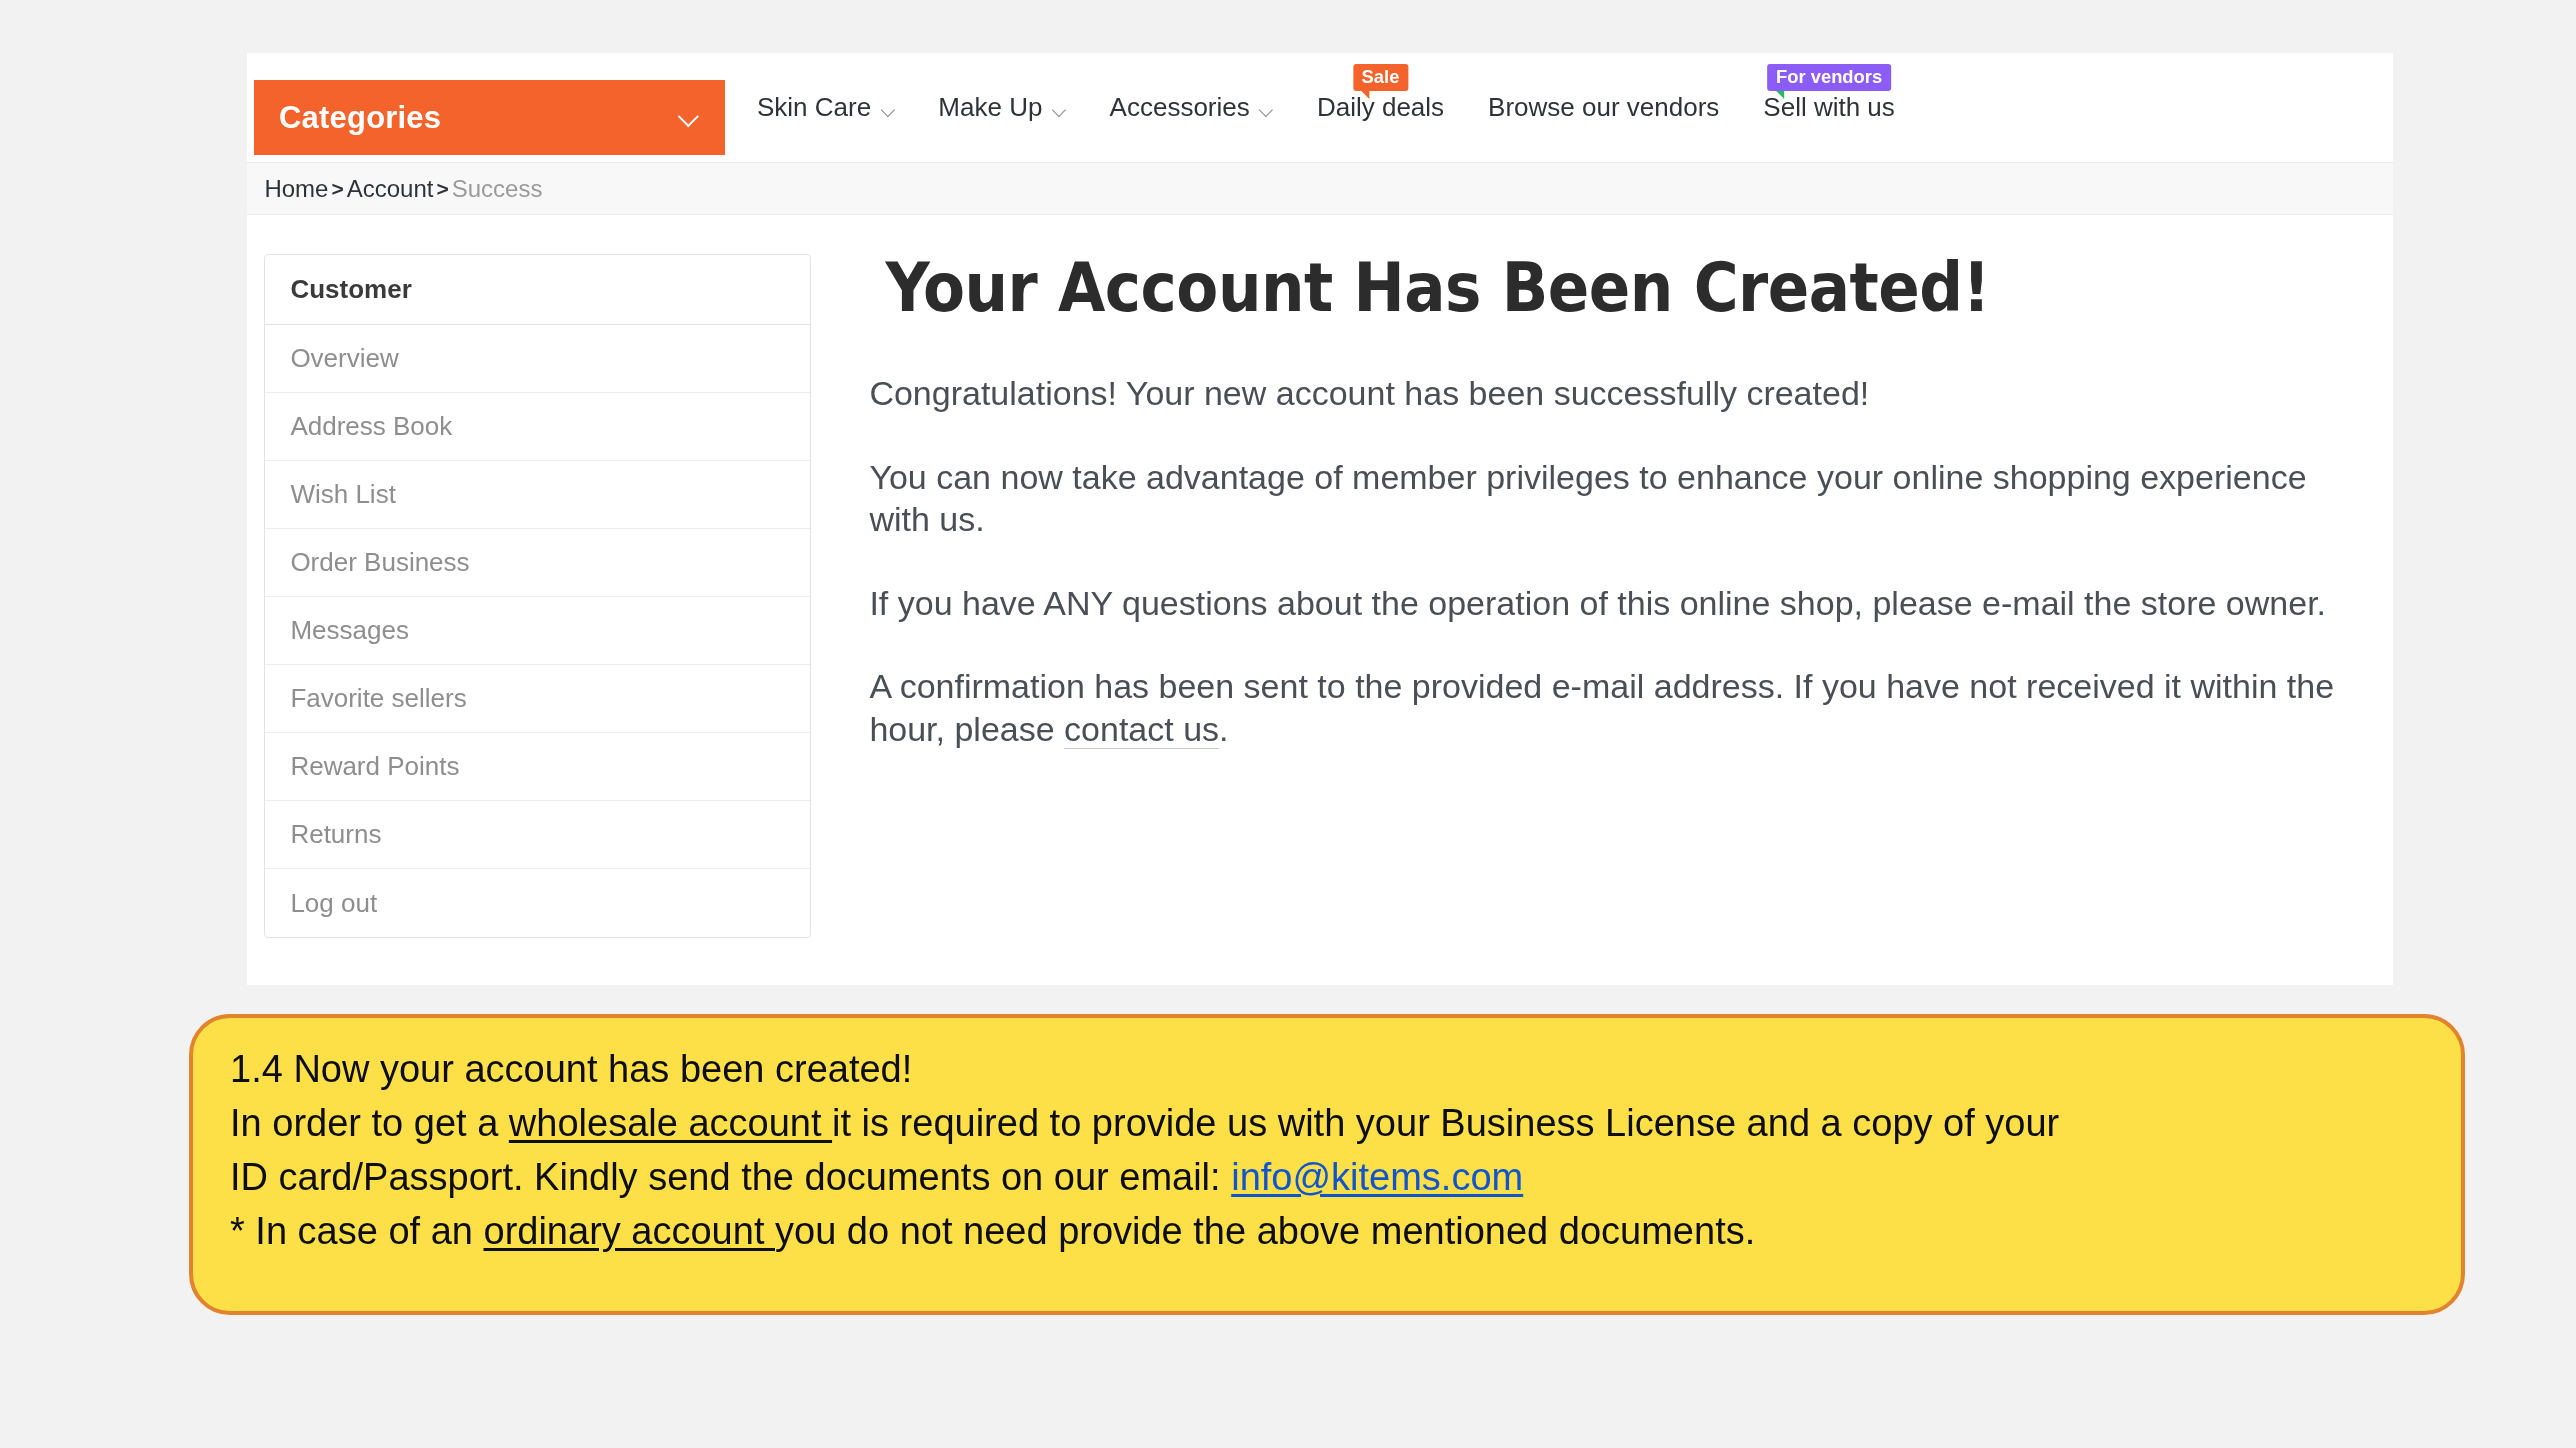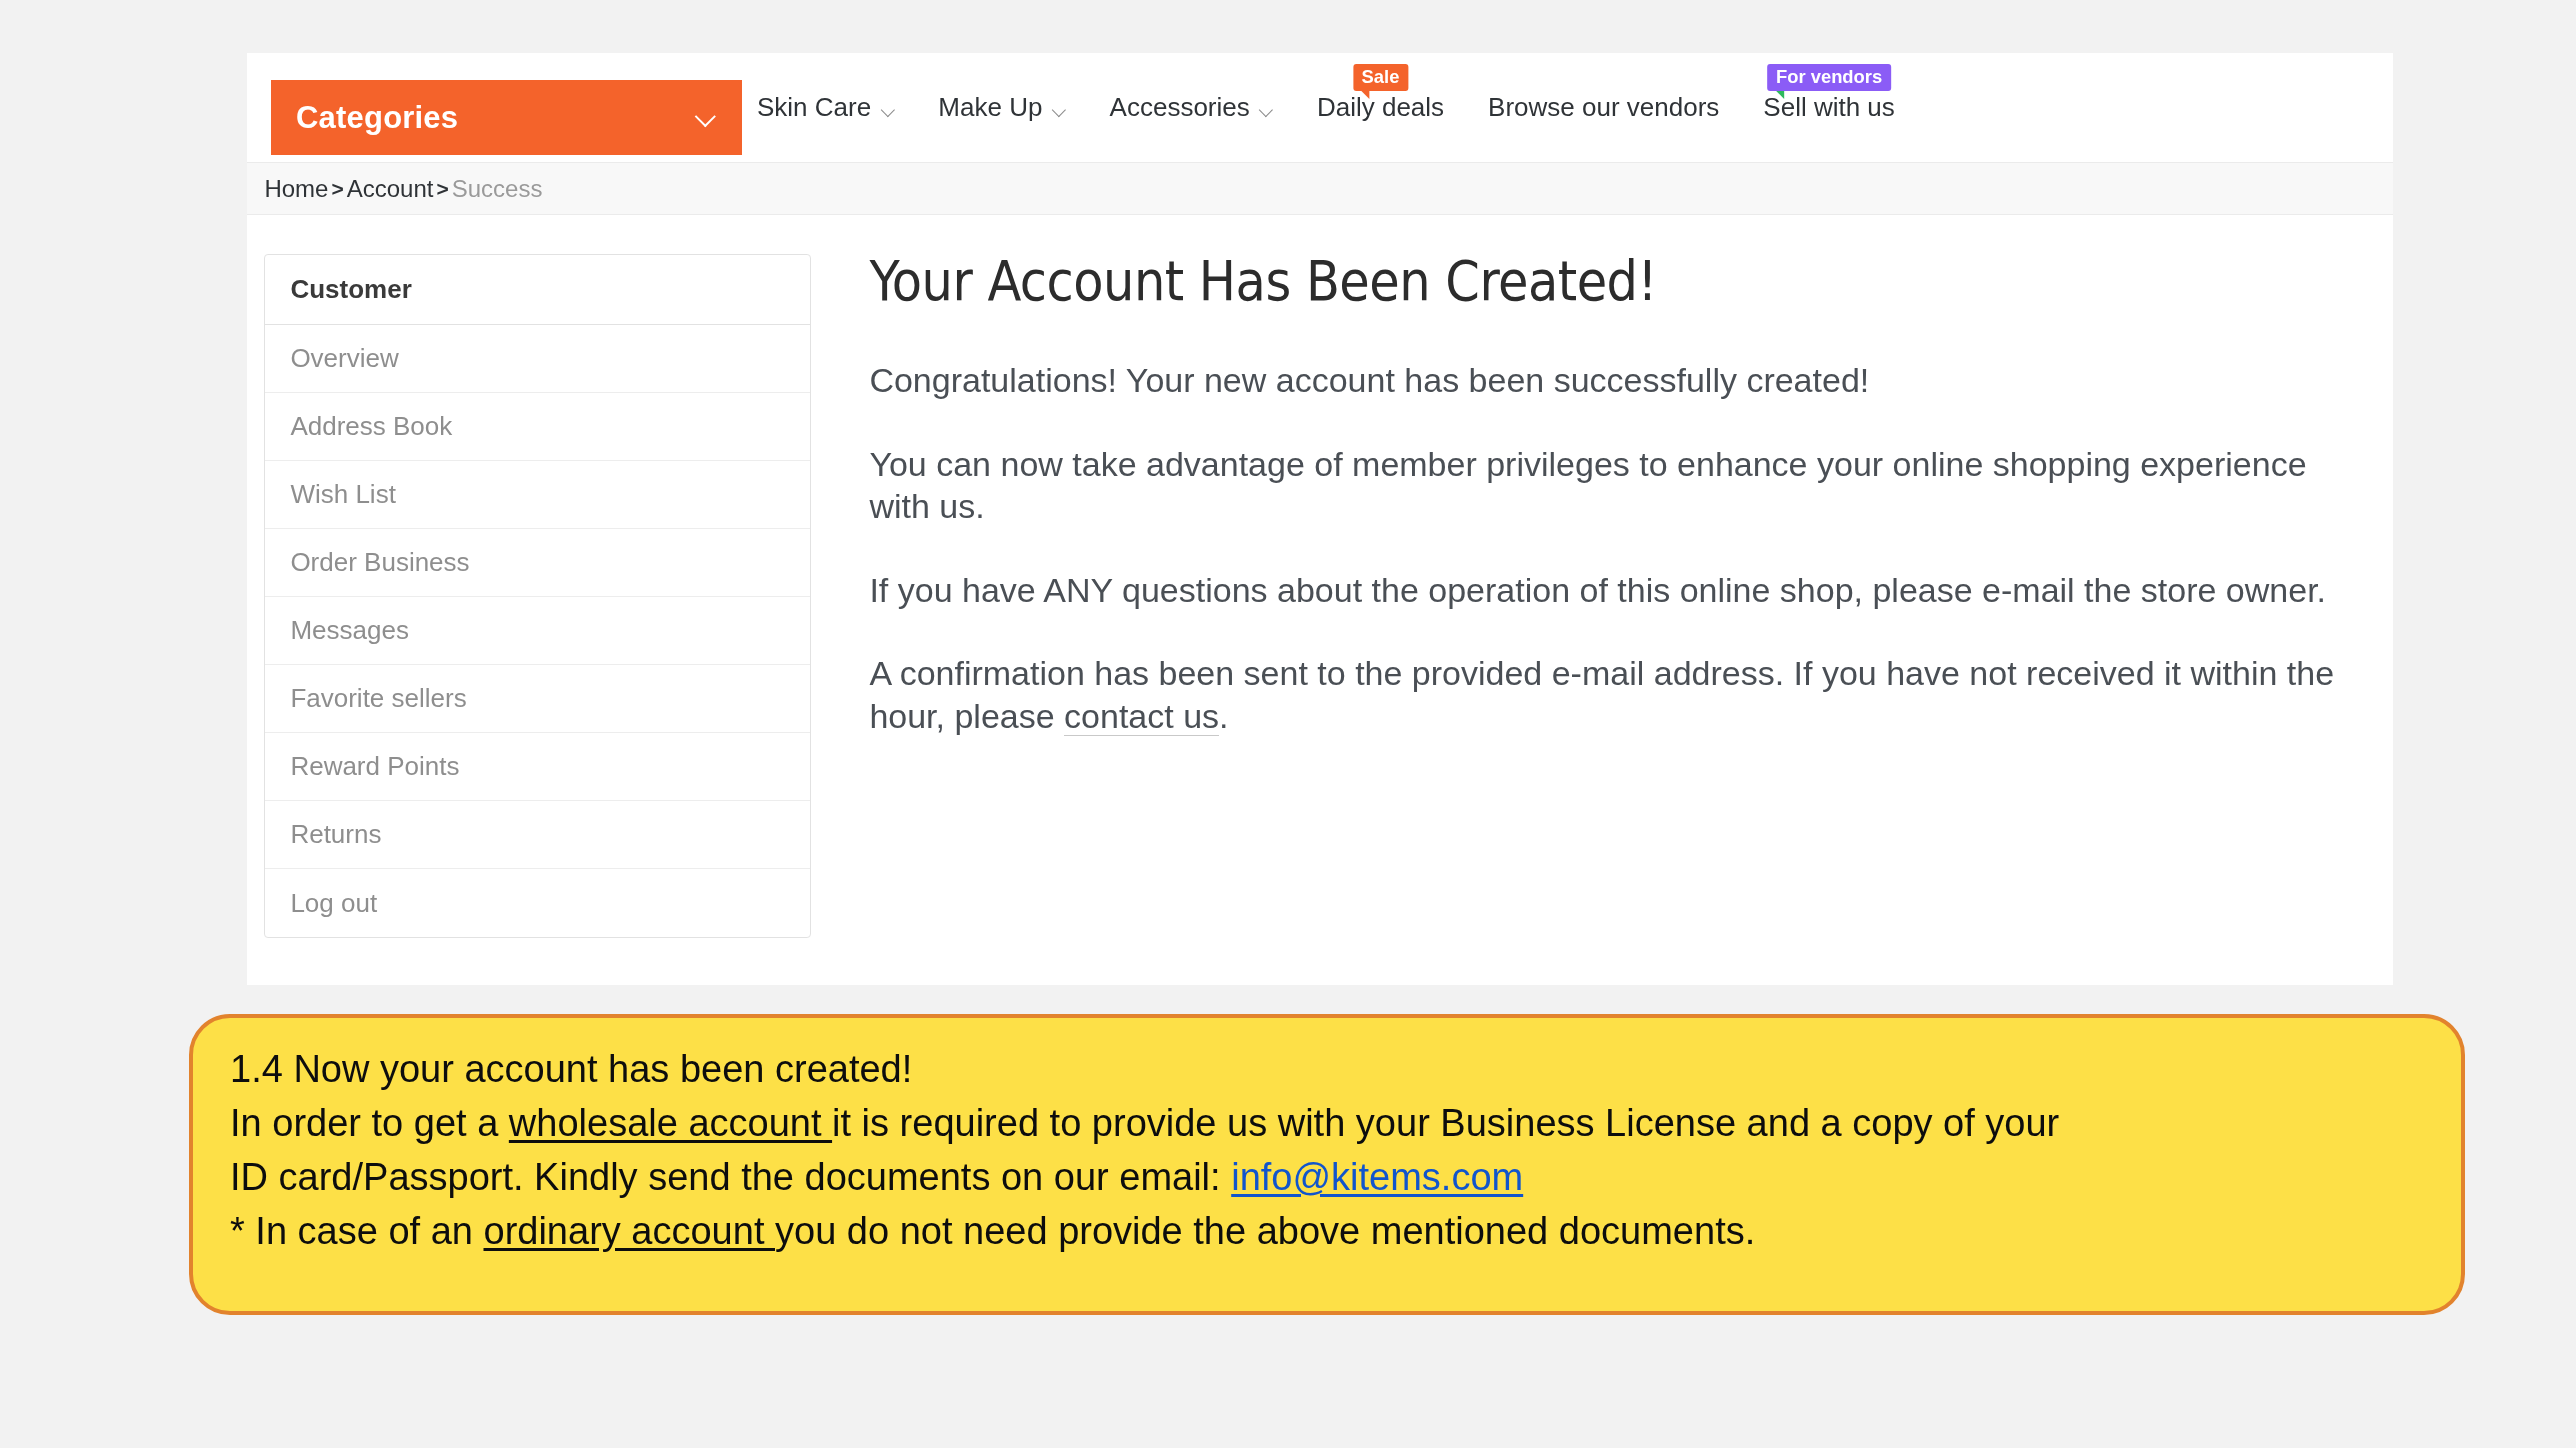--- a/index.html
+++ b/index.html
@@ -27,21 +27,21 @@
 
   
   .nav-bar {
     position: relative;
     height: 109px;
     background: #ffffff;
     border-bottom: 1px solid #ebebeb;
   }
   .categories-btn {
     position: absolute;
-    left: 24px;
+    left: 7px;
     top: 27px;
     width: 471px;
     height: 75px;
     background: #f4632b;
     display: flex;
     align-items: center;
     box-sizing: border-box;
     padding: 0 25px;
     cursor: pointer;
   }
@@ -197,25 +197,25 @@
   .sidebar-item:last-child { border-bottom: none; }
 
   
   .main-content {
     flex: 1;
     padding-left: 58px;
     padding-right: 39px;
   }
   .main-title {
     font-family: "DejaVu Sans Condensed", "Liberation Sans Narrow", "Liberation Sans", sans-serif;
-    font-size: 55px;
-    font-weight: 400;
+    font-size: 68px;
+    font-weight: 700;
     font-stretch: condensed;
     color: #2c2c2c;
-    margin: 0 0 50px 0;
+    margin: 0 0 50px 16px;
     line-height: 1;
     letter-spacing: -0.5px;
   }
   .main-p {
     font-size: 34px;
     color: #4a4f55;
     margin: 0 0 41px 0;
     line-height: 1.25;
   }
   .contact-link {

